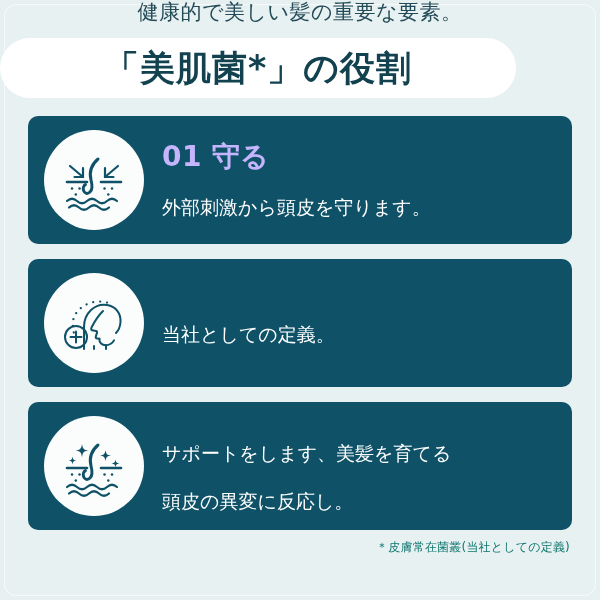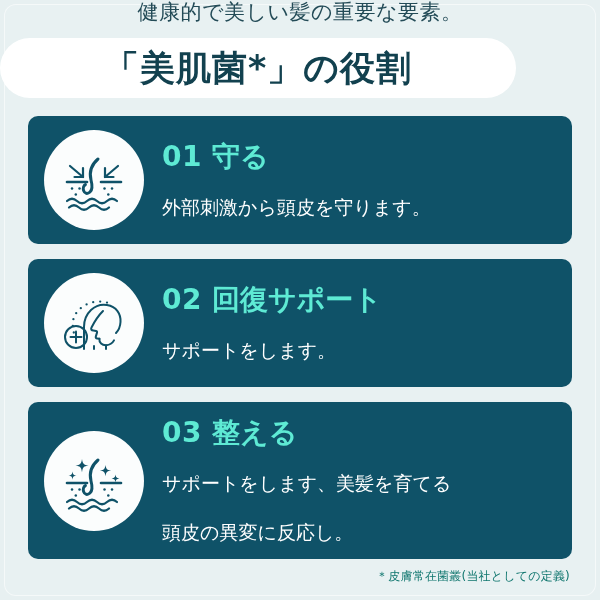--- a/index.html
+++ b/index.html
@@ -107,21 +107,21 @@
   }
   .card-icon svg { display: block; }
 
   .card-body {
     flex: 1 1 auto;
     min-width: 0;
     padding-top: 2px;
   }
 
   .card-heading {
-    color: #5eead4;
+    color: #c4b5fd;
     font-size: 28px;
     font-weight: 700;
     line-height: 1.15;
     margin: 0 0 7px 0;
     white-space: nowrap;
   }
   .card-heading .num {
     font-weight: 700;
     letter-spacing: 0.5px;
     margin-right: 10px;
@@ -235,25 +235,22 @@
               <circle cx="18.2" cy="26.2" r="1.15"></circle>
               <circle cx="22.8" cy="21.2" r="1.15"></circle>
               <circle cx="28.6" cy="17.4" r="1.15"></circle>
               <circle cx="35.2" cy="15.2" r="1.15"></circle>
               <circle cx="42.2" cy="14.6" r="1.15"></circle>
               <circle cx="49" cy="15.6" r="1.15"></circle>
             </g>
           </svg>
         </div>
         <div class="card-body">
-          <h2 class="card-heading">
-            <span class="num">02</span><span>回復サポート</span>
-          </h2>
           <p class="card-desc">
-            <span class="line">サポートをします。</span>
+            <span class="line">当社としての定義。</span>
           </p>
         </div>
       </div>
 
       <div class="card">
         <div class="card-icon">
           <svg width="72" height="72" viewBox="0 0 72 72" aria-hidden="true">
             <g fill="#0f5268">
 
               <path d="M24 14 C24.8 19 25.6 19.8 30.6 20.6 C25.6 21.4 24.8 22.2 24 27.2
@@ -283,23 +280,20 @@
               <circle cx="50.3" cy="50.5" r="1.25"></circle>
             </g>
             <g fill="none" stroke="#0f5268" stroke-width="2.2" stroke-linecap="round">
 
               <path d="M9 57 q5 -4.5 10 0 q5 4.5 10 0 q5 -4.5 10 0 q5 4.5 10 0 q5 -4.5 10 0"></path>
               <path d="M11 63.5 q5 -4.5 10 0 q5 4.5 10 0 q5 -4.5 10 0 q5 4.5 10 0"></path>
             </g>
           </svg>
         </div>
         <div class="card-body">
-          <h2 class="card-heading">
-            <span class="num">03</span><span>整える</span>
-          </h2>
           <p class="card-desc">
             <span class="line">サポートをします、美髪を育てる</span>
             <span class="line">頭皮の異変に反応し。</span>
           </p>
         </div>
       </div>
 
     </div>
 
     <div class="footnote">＊皮膚常在菌叢(当社としての定義)</div>

